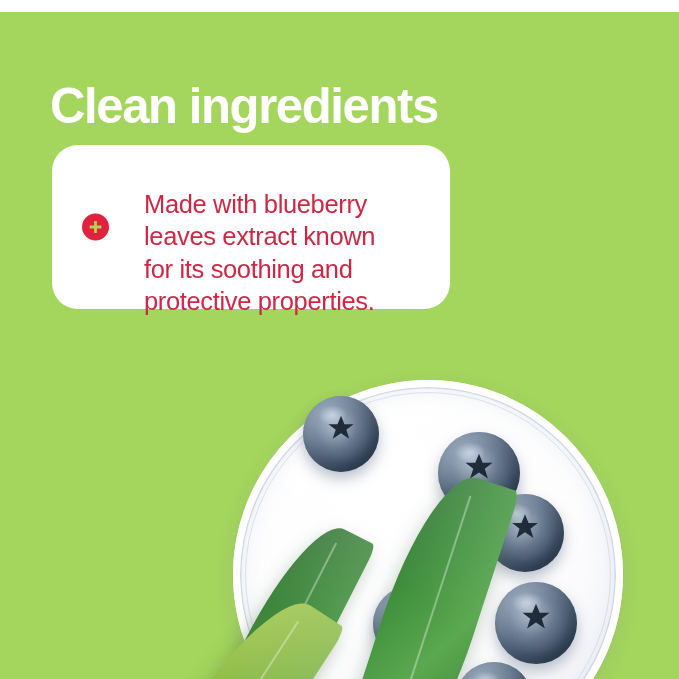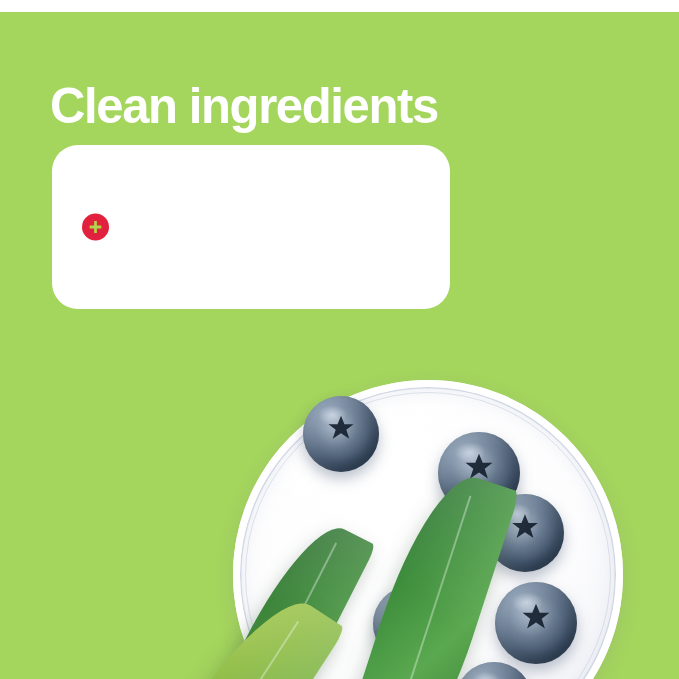--- a/index.html
+++ b/index.html
@@ -213,20 +213,26 @@
 
   <div class="callout-card">
 
     <span class="callout-icon">
       <svg width="15" height="15" viewBox="0 0 15 15" aria-hidden="true">
         <rect x="6.1" y="1.6" width="2.8" height="11.8" rx="0.5" fill="#b4d24a"></rect>
         <rect x="1.6" y="6.1" width="11.8" height="2.8" rx="0.5" fill="#b4d24a"></rect>
       </svg>
     </span>
 
+    <p class="callout-text">
+      <span class="ln">Made with blueberry</span>
+      <span class="ln">leaves extract known</span>
+      <span class="ln">for its soothing and</span>
+      <span class="ln">protective properties.</span>
+    </p>
   </div>
 
   <div class="photo">
 
     <div class="dish">
       <div class="dish-gloss"></div>
       <div class="dish-inner-ring"></div>
       <div class="dish-rim"></div>
 
       <div class="berry" style="left:70px;  top:16px;  width:76px; height:76px;">

